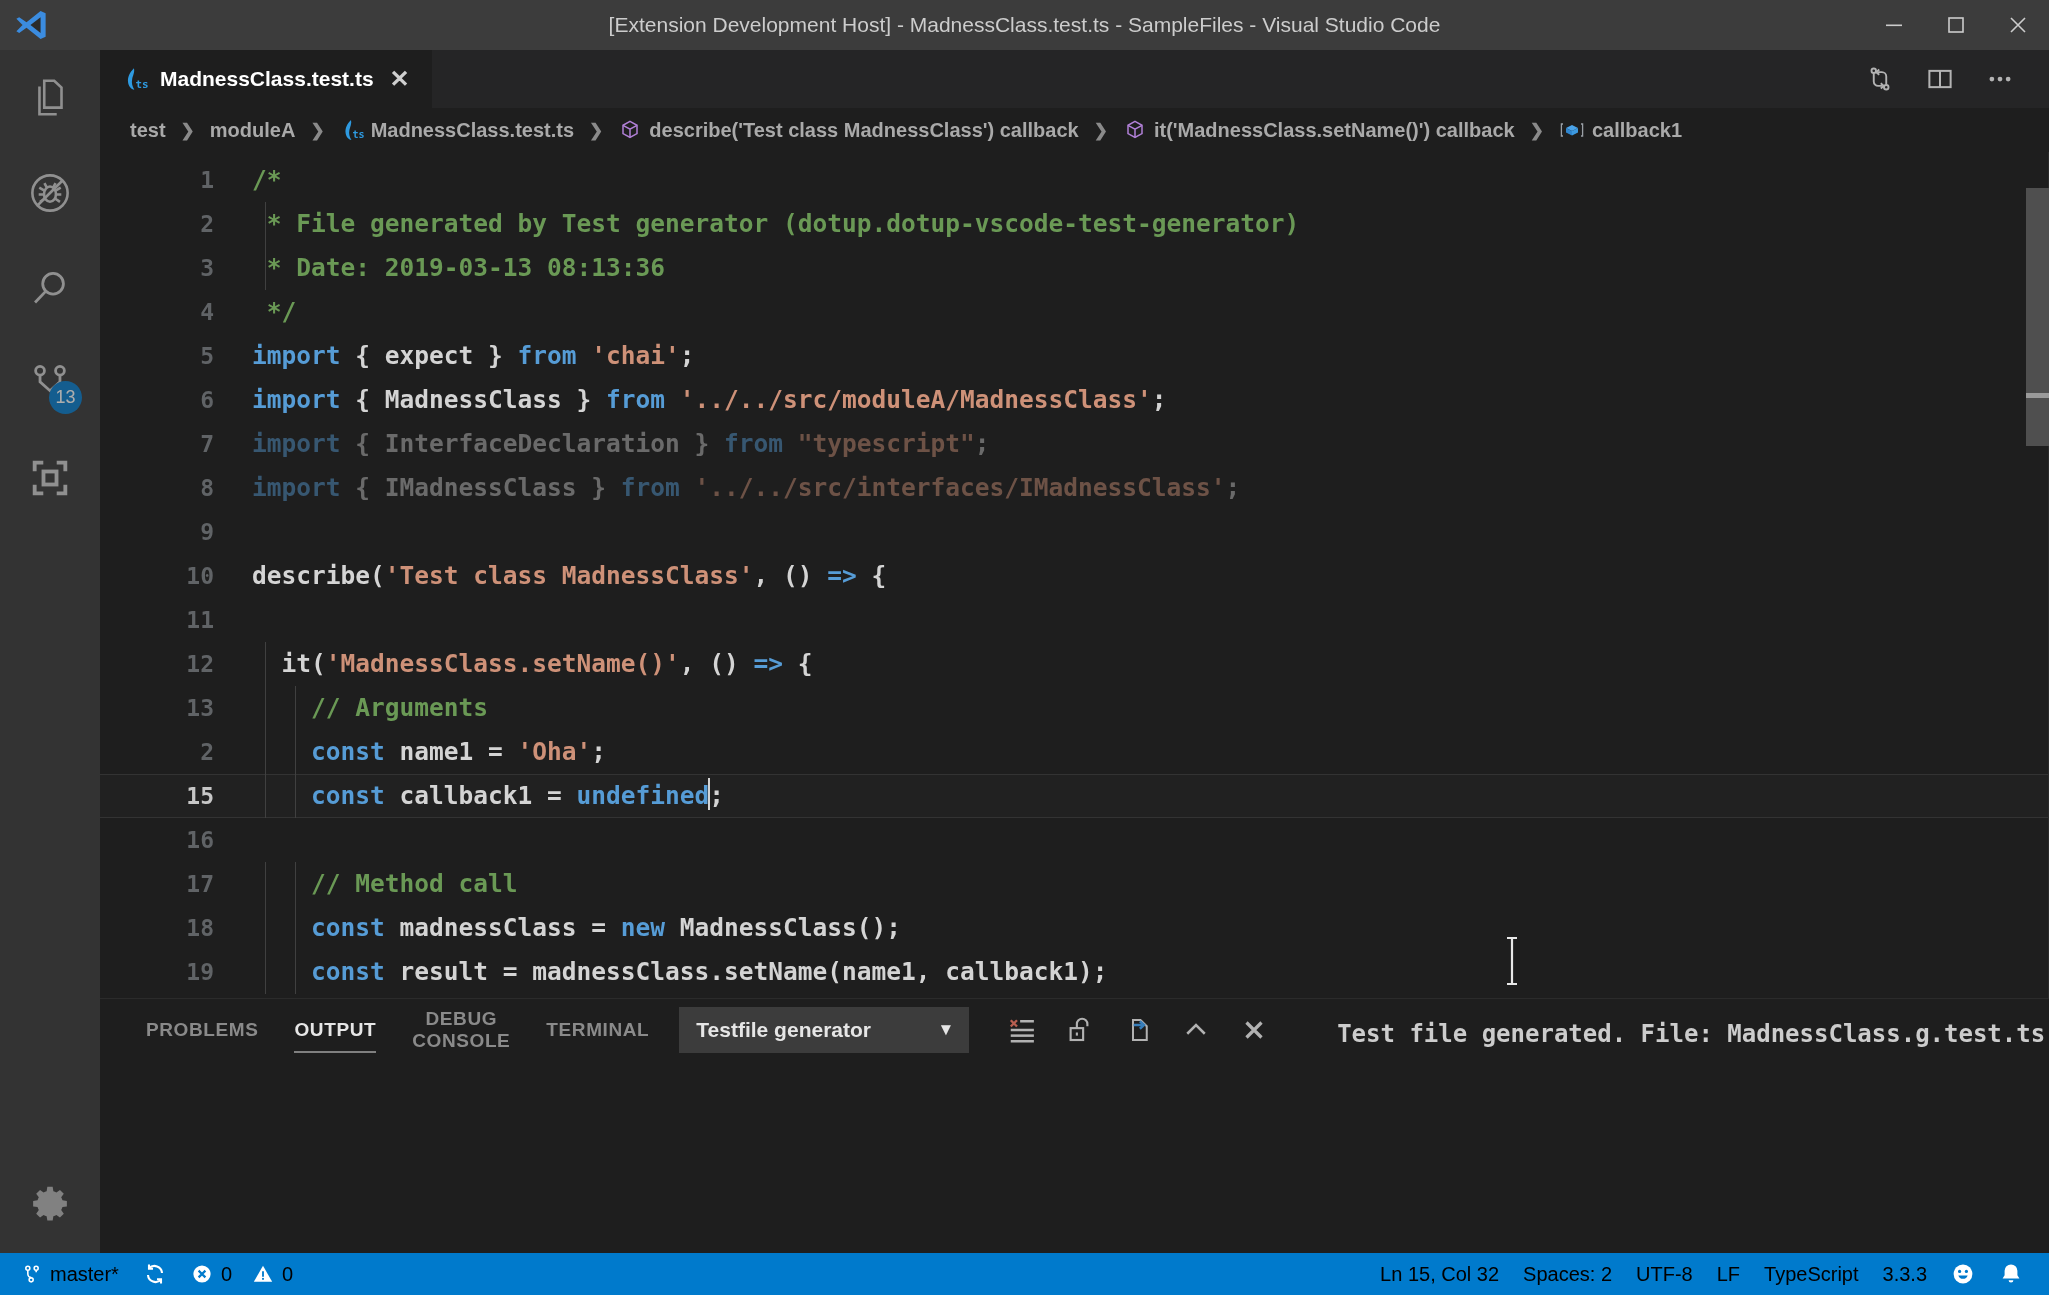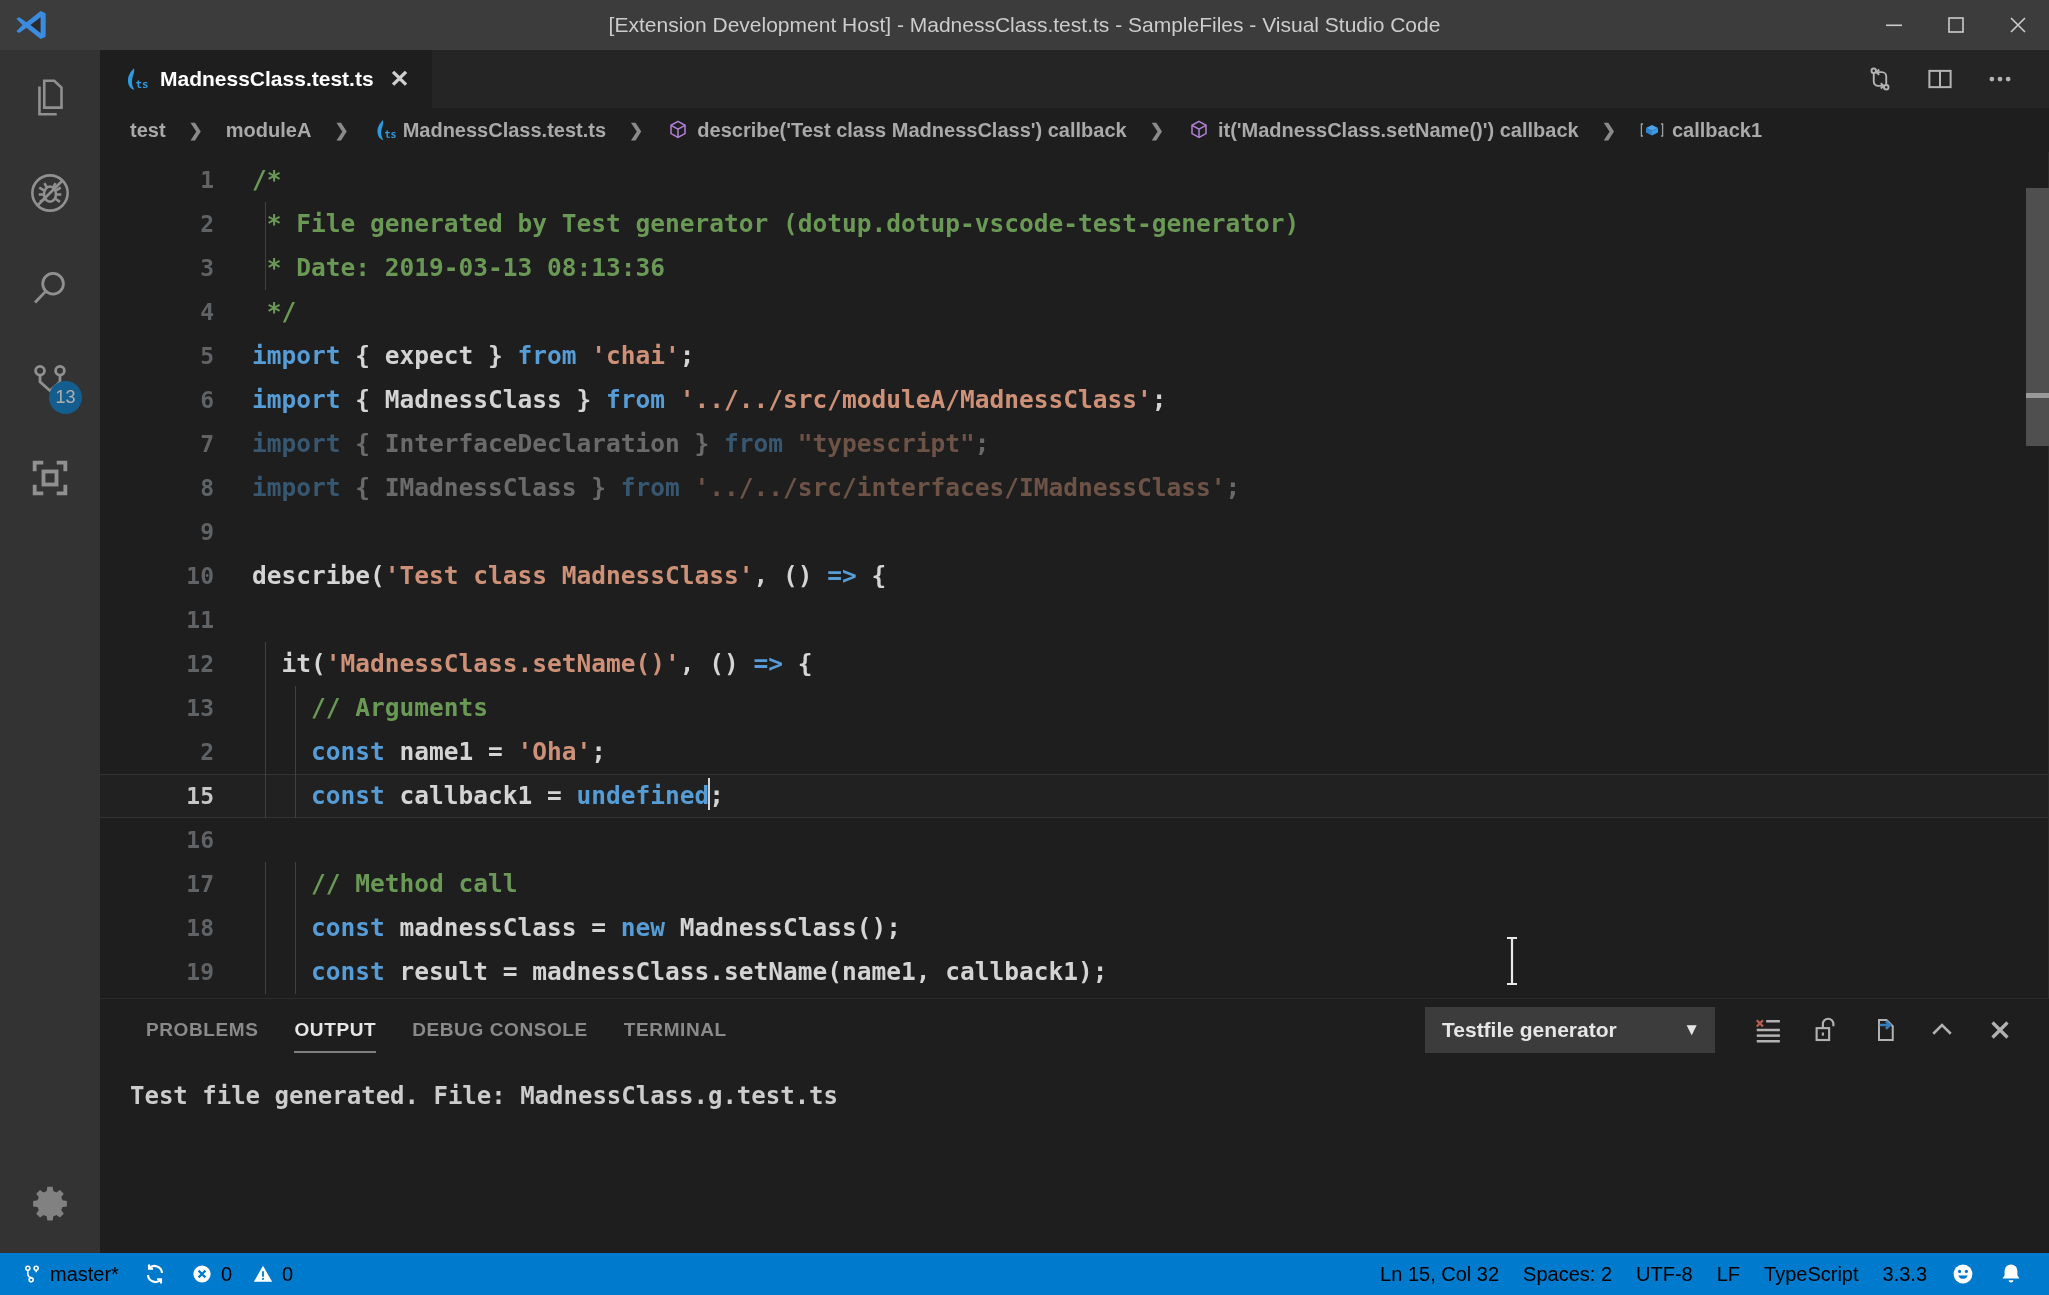--- a/index.html
+++ b/index.html
@@ -58,21 +58,21 @@
   }
   .tab .tabicon { flex: 0 0 auto; display: flex; }
   .tab .tabclose { font-size: 24px; color: #cfcfcf; line-height: 1; padding: 0 4px; }
   .tabs-spacer { flex: 1 1 auto; }
   .editor-actions { display: flex; align-items: center; gap: 6px; padding-right: 22px; }
   .ea-btn { width: 54px; height: 54px; display: flex; align-items: center; justify-content: center; opacity: .85; }
 
   
   .breadcrumbs {
     height: 44px; flex: 0 0 44px; background: #1e1e1e; display: flex; align-items: center;
-    padding-left: 28px; color: #a9a9a9; font-size: 20px; gap: 12px; white-space: nowrap;
+    padding-left: 28px; color: #a9a9a9; font-size: 20px; gap: 4px; white-space: nowrap;
   }
   .bc-item { display: flex; align-items: center; gap: 7px; padding: 0 2px; }
   .bc-sep { color: #8a8a8a; padding: 0 9px; font-size: 17px; }
 
   
   .codearea { flex: 1 1 auto; position: relative; overflow: hidden; background: #1e1e1e; }
   .codelines {
     font-family: "DejaVu Sans Mono", monospace;
     font-size: 24.5px; line-height: 44px;
     position: absolute; top: 6px; left: 0; right: 0;
@@ -105,21 +105,21 @@
     pointer-events: none;
   }
 
   
   .vscroll { position: absolute; right: 0; top: 0; bottom: 0; width: 23px; }
   .vthumb { position: absolute; right: 0; top: 36px; width: 23px; height: 258px; background: #4f4f4f; }
   .vmark  { position: absolute; right: 0; width: 23px; height: 5px; background: #9a9a9a; top: 205px; }
   .vtrackline { position: absolute; right: 0; top: 0; bottom: 0; width: 1px; background: #2b2b2b; }
 
   
-  .panel { flex: 0 0 255px; background: #1e1e1e; display: flex; flex-direction: column; border-top: 1px solid #2b2b2b; }
+  .panel { flex: 0 0 255px; background: #1e1e1e; display: flex; flex-direction: row; border-top: 1px solid #2b2b2b; text-align: center; }
   .panel-header { height: 62px; flex: 0 0 62px; display: flex; align-items: center; padding-left: 28px; }
   .panel-tabs { display: flex; align-items: flex-end; height: 62px; gap: 0; }
   .ptab {
     color: #8a8a8a; font-size: 19px; letter-spacing: .6px; padding: 0 18px;
     height: 62px; display: flex; align-items: center; position: relative;
   }
   .ptab.active { color: #e7e7e7; }
   .ptab.active::after {
     content:""; position: absolute; left: 18px; right: 18px; bottom: 8px; height: 2px; background: #808080;
   }

